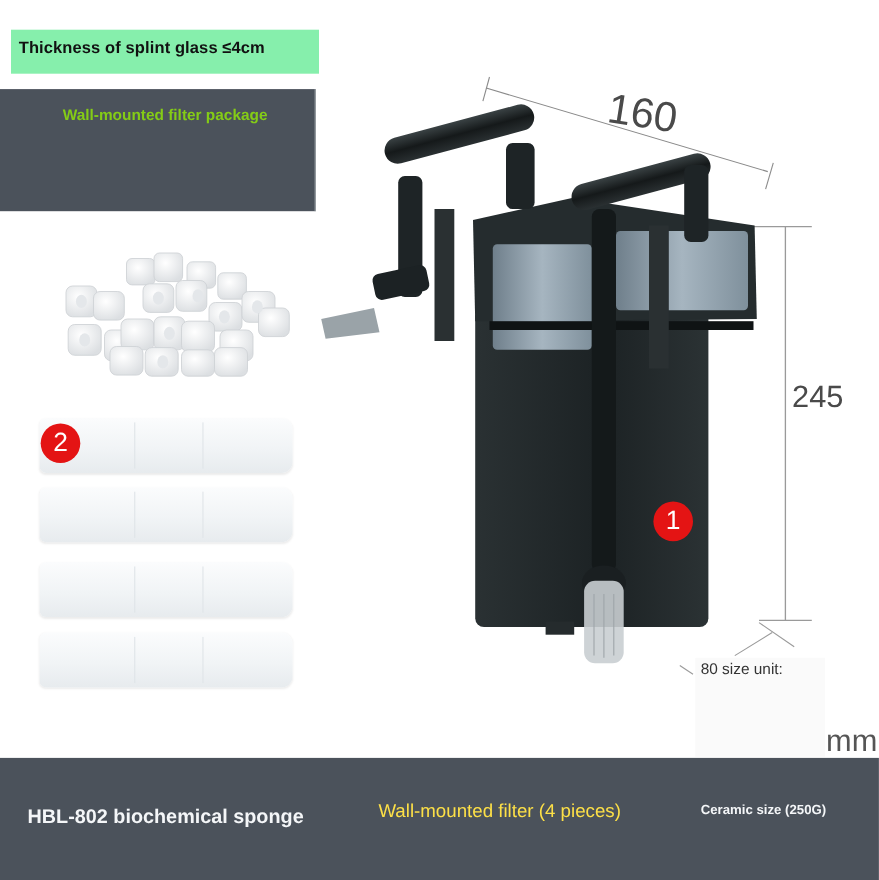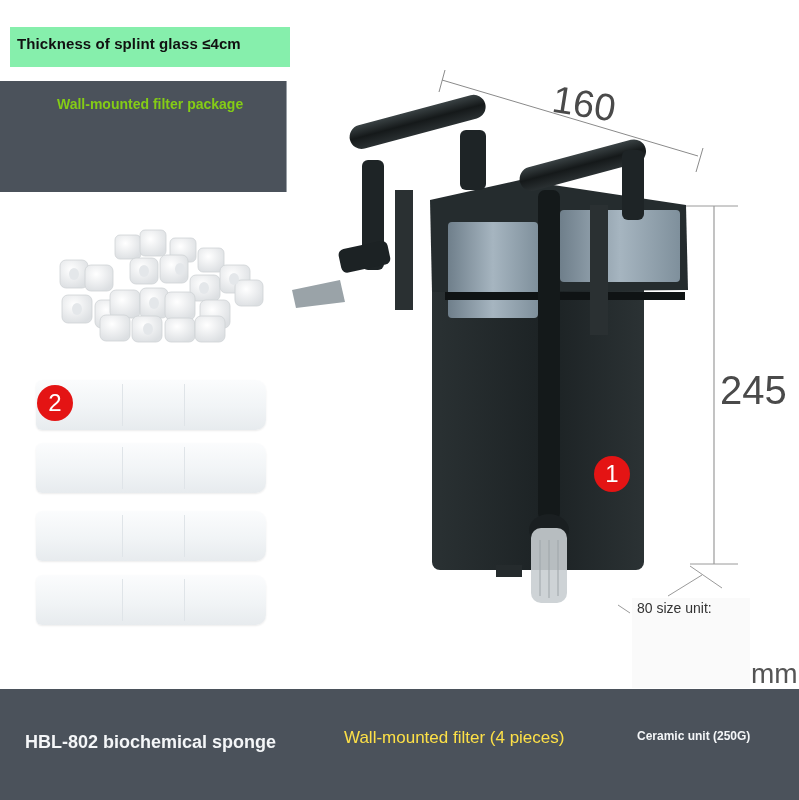--- a/index.html
+++ b/index.html
@@ -37,21 +37,21 @@
   .badge {
     position: absolute; width: 36px; height: 36px; border-radius: 50%;
     background: #e41414; color: #fff; font-size: 24px; text-align: center;
     line-height: 36px; font-family: "Liberation Sans", sans-serif;
   }
   .badge-2 { left: 37px; top: 385px; }
   .badge-1 { left: 594px; top: 456px; }
 
   .dim-text { position: absolute; color: #4a4a4a; font-weight: normal; }
   .dim-160 { left: 556px; top: 78px; font-size: 38px; transform: rotate(9deg); transform-origin: left top; }
-  .dim-245 { left: 720px; top: 368px; font-size: 40px; }
+  .dim-245 { left: 720px; top: 345px; font-size: 28px; }
   .size-unit { position: absolute; left: 632px; top: 598px; width: 118px; height: 90px; background: #fafafa; }
   .size-unit-label { position: absolute; left: 637px; top: 600px; font-size: 14px; color: #333; }
   .mm-label { position: absolute; left: 751px; top: 658px; font-size: 28px; color: #555; }
 
   .footer {
     position: absolute; left: 0; top: 689px; width: 799px; height: 130px;
     background: #4b525b;
   }
   .footer .f1 { position: absolute; left: 25px; top: 43px; color: #f4f6f8; font-weight: bold; font-size: 18px; }
   .footer .f2 { position: absolute; left: 344px; top: 39px; color: #fde047; font-size: 17px; }
@@ -182,14 +182,14 @@
 <span class="dim-text dim-160">160</span>
 <span class="dim-text dim-245">245</span>
 
 <div class="size-unit"></div>
 <span class="size-unit-label">80 size unit:</span>
 <span class="mm-label">mm</span>
 
 <div class="footer">
   <span class="f1">HBL-802 biochemical sponge</span>
   <span class="f2">Wall-mounted filter (4 pieces)</span>
-  <span class="f3">Ceramic unit (250G)</span>
+  <span class="f3">Ceramic size (250G)</span>
 </div>
 
 </body></html>

